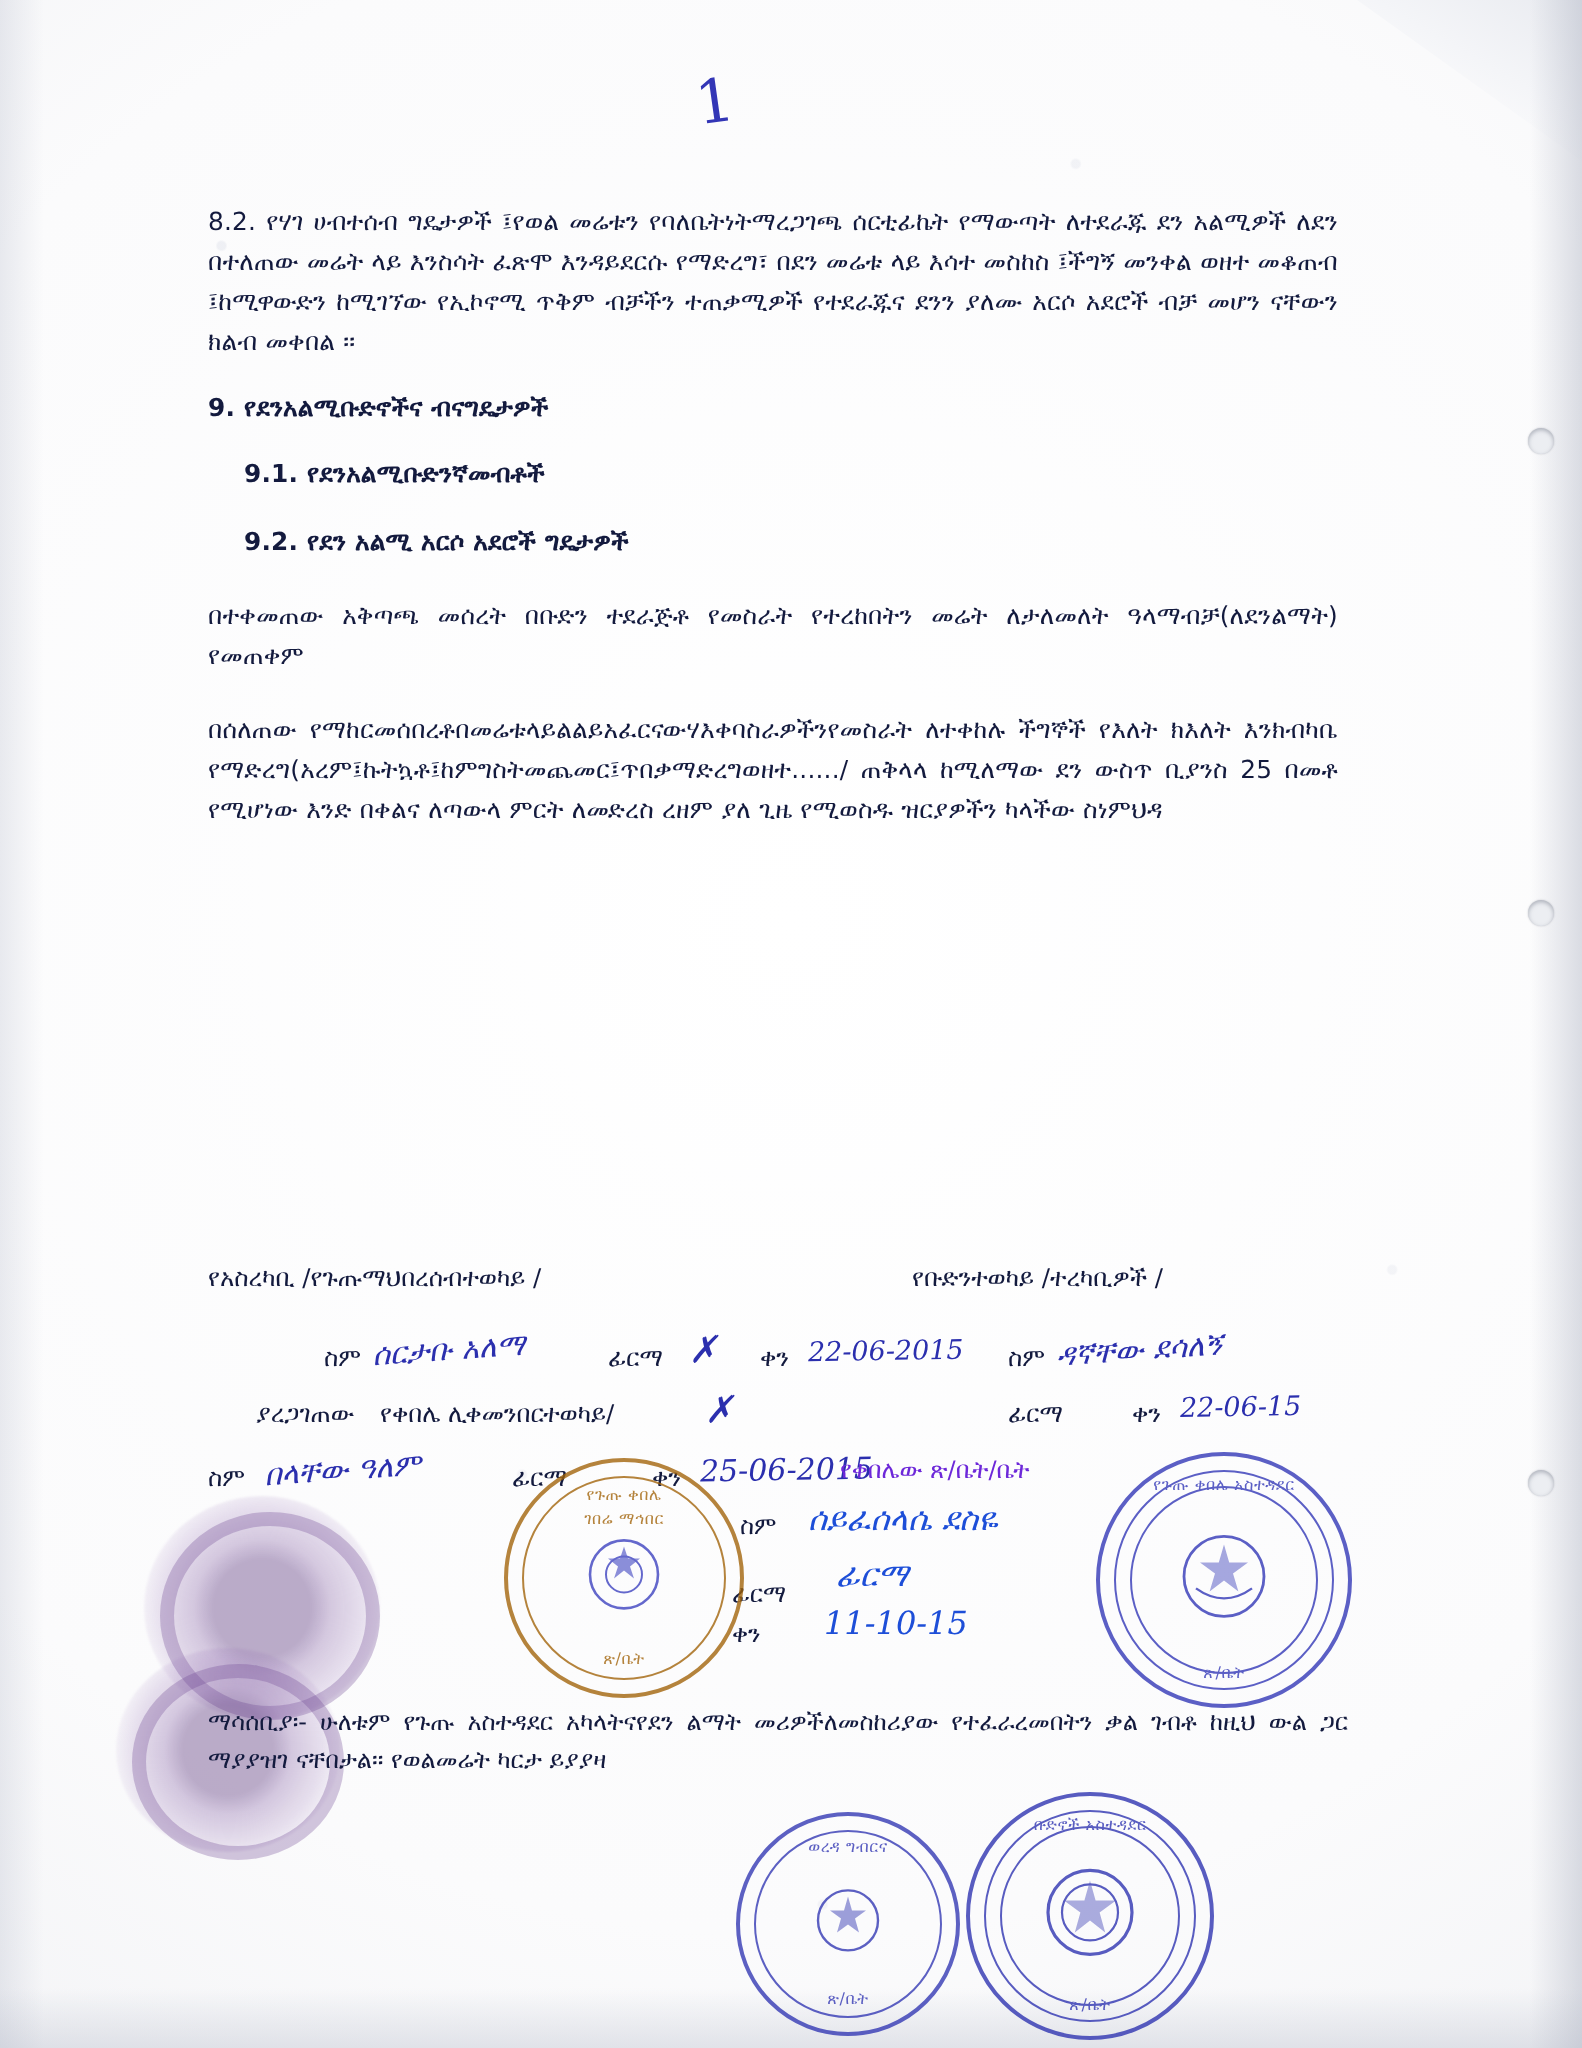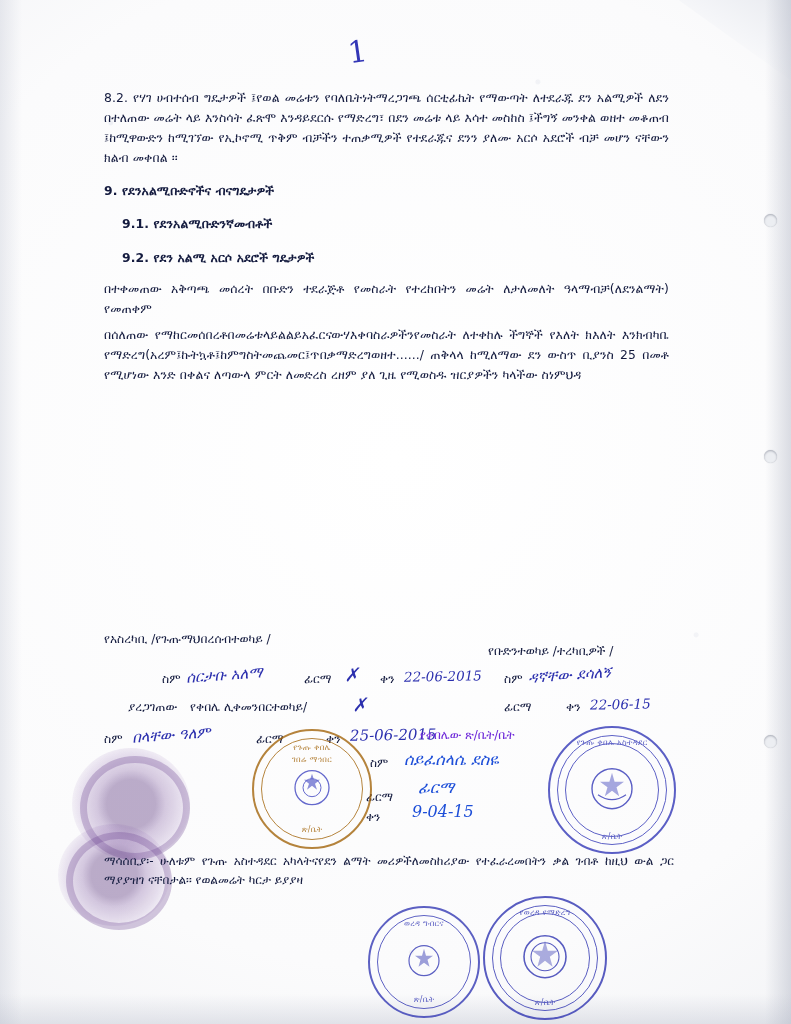--- a/index.html
+++ b/index.html
@@ -77,21 +77,21 @@
     position: absolute;
     left: 104px;
     top: 84px;
     width: 565px;
     color: #131a3e;
     font-size: 12.4px;
     line-height: 1.62;
     text-align: justify;
     letter-spacing: .1px;
   }
-  .para { margin: 4px 0 11px 0; }
+  .para { margin: 17px 0 11px 0; }
   .para.indent { text-indent: 16px; }
   .heading {
     margin: 13px 0 11px 0;
     font-weight: bold;
   }
   .heading.sub { margin-left: 18px; }
   .para.tight { margin-bottom: 6px; }
   .page-number {
     position: absolute;
     left: 348px;
@@ -209,21 +209,21 @@
     <p class="heading">9. የደንአልሚቡድኖችና ብናግዴታዎች</p>
     <p class="heading sub">9.1. የደንአልሚቡድንኛመብቶች</p>
     <p class="heading sub">9.2. የደን አልሚ አርሶ አደሮች ግዴታዎች</p>
     <p class="para tight">በተቀመጠው አቅጣጫ መሰረት በቡድን ተደራጅቶ የመስራት የተረከበትን መሬት ለታለመለት ዓላማብቻ(ለደንልማት) የመጠቀም</p>
     <p class="para">በሰለጠው የማከርመሰበረቶበመሬቱላይልልይአፈርናውሃእቀባስራዎችንየመስራት ለተቀከሉ ችግኞች የእለት ክእለት እንክብካቤ የማድረግ(አረም፤ኩትኳቶ፤ከምግስትመጨመር፤ጥበቃማድረግወዘተ....../ ጠቅላላ ከሚለማው ደን ውስጥ ቢያንስ 25 በመቶ የሚሆነው እንድ በቀልና ለጣውላ ምርት ለመድረስ ረዘም ያለ ጊዜ የሚወስዱ ዝርያዎችን ካላችው ስነምህዳ</p>
   </div>
 
   <div class="sig-area">
     <div class="sig-row">
       <span class="sig-label" style="left:0; top:0;">የአስረካቢ /የጉጡማህበረሰብተወካይ /</span>
-      <span class="sig-label" style="left:352px; top:12px;margin-left:32px;">የቡድንተወካይ /ተረካቢዎች /</span>
+      <span class="sig-label" style="left:352px; top:0;">የቡድንተወካይ /ተረካቢዎች /</span>
     </div>
 
     <div class="sig-row" style="height:34px;">
       <span class="sig-label" style="left:58px; top:10px;">ስም</span>
       <span class="scribble" style="left:82px; top:4px;">ሰርታቡ አለማ</span>
       <span class="sig-label" style="left:200px; top:10px;">ፊርማ</span>
       <span class="scribble" style="left:240px; top:2px; font-size:18px;">✗</span>
       <span class="sig-label" style="left:276px; top:10px;">ቀን</span>
       <span class="scribble flat" style="left:300px; top:6px;">22-06-2015</span>
 
@@ -248,21 +248,21 @@
       <span class="scribble flat" style="left:246px; top:0; font-size:15px;">25-06-2015</span>
     </div>
   </div>
 
   <div style="position:absolute; left:420px; top:728px; font-size:12px; color:#6d28d9;">የቀበሌው ጽ/ቤት/ቤት</div>
   <div style="position:absolute; left:370px; top:756px; font-size:12px; color:#131a3e;">ስም</div>
   <div class="handwrite-block" style="left:404px; top:750px; font-size:16px;">ሰይፈሰላሴ ደስዬ</div>
   <div style="position:absolute; left:366px; top:790px; font-size:12px; color:#131a3e;">ፊርማ</div>
   <div class="handwrite-block" style="left:418px; top:778px; font-size:16px;">ፊርማ</div>
   <div style="position:absolute; left:366px; top:810px; font-size:12px; color:#131a3e;">ቀን</div>
-  <div class="handwrite-block" style="left:412px; top:802px; font-size:16px;">9-04-15</div>
+  <div class="handwrite-block" style="left:412px; top:802px; font-size:16px;">11-10-15</div>
 
   <div class="smudge" style="left:72px; top:748px; width:118px; height:112px;"></div>
   <div class="smudge-ring" style="left:80px; top:756px; width:96px; height:90px;"></div>
   <div class="smudge" style="left:58px; top:824px; width:112px; height:102px;"></div>
   <div class="smudge-ring" style="left:66px; top:832px; width:92px; height:84px;"></div>
 
   <div class="stamp" style="left:252px; top:729px; width:120px; height:120px; color:#a16207;">
     <div class="stamp-ring"></div>
     <div class="stamp-ring inner"></div>
     <div class="stamp-text" style="top:14px;">የጉጡ ቀበሌ</div>
@@ -302,21 +302,21 @@
         <circle cx="19" cy="19" r="15" fill="none" stroke="#3035b3" stroke-width="1.2"></circle>
         <path d="M19 7 L21 14 L28 14 L22.5 18 L24.5 25 L19 21 L13.5 25 L15.5 18 L10 14 L17 14 Z" fill="#3035b3" opacity=".6"></path>
       </svg>
     </div>
   </div>
 
   <div class="stamp" style="left:483px; top:896px; width:124px; height:124px; color:#2b30b0;">
     <div class="stamp-ring"></div>
     <div class="stamp-ring inner"></div>
     <div class="stamp-ring inner2"></div>
-    <div class="stamp-text" style="top:12px;">የወረዳ የማድረግ</div>
+    <div class="stamp-text" style="top:12px;">ቡድኖች አስተዳደር</div>
     <div class="stamp-text" style="bottom:12px;">ጽ/ቤት</div>
     <div class="stamp-center">
       <svg width="52" height="52" viewBox="0 0 52 52" aria-hidden="true">
         <circle cx="26" cy="26" r="21" fill="none" stroke="#2b30b0" stroke-width="1.6"></circle>
         <circle cx="26" cy="26" r="14" fill="none" stroke="#2b30b0" stroke-width="1.1"></circle>
         <path d="M26 10 L28.8 20 L39 20 L30.8 26 L33.6 36 L26 30 L18.4 36 L21.2 26 L13 20 L23.2 20 Z" fill="#2b30b0" opacity=".5"></path>
       </svg>
     </div>
   </div>
 

